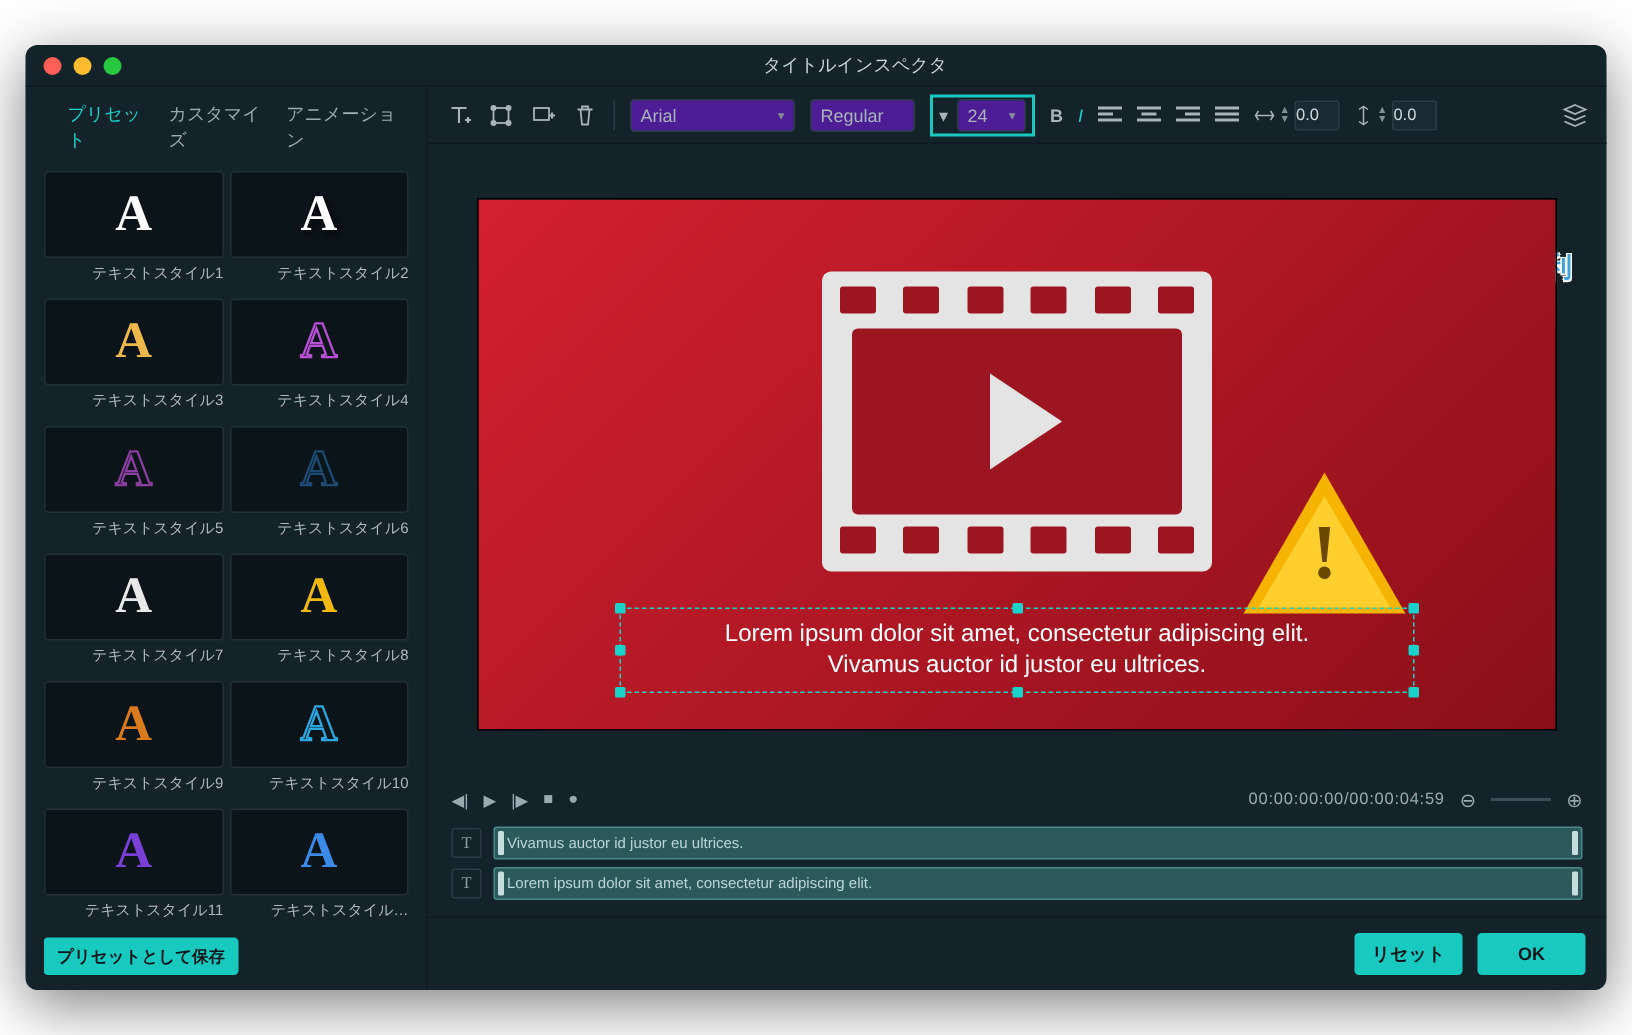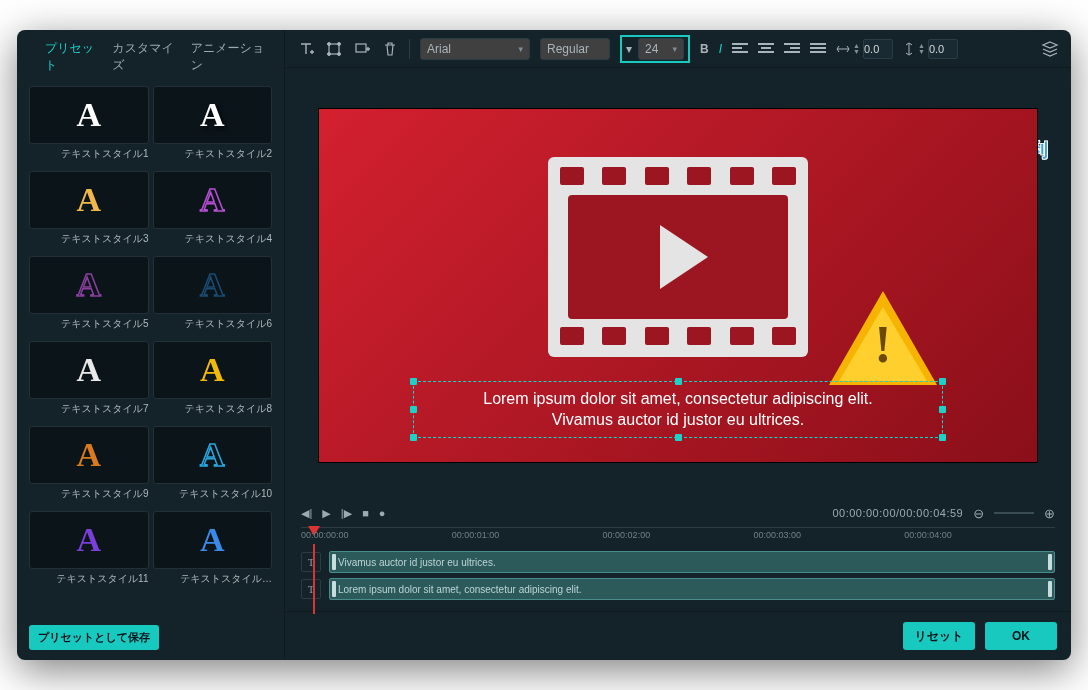--- a/index.html
+++ b/index.html
@@ -17,21 +17,21 @@
 .tab.active { color: #17d3c9; margin-left: 12px; }
 .styles { flex: 1; overflow: auto; display: grid; grid-template-columns: 1fr 1fr; gap: 4px 4px; padding: 6px 12px; align-content: start; }
 .style-card { background: #0b1419; border: 1px solid #233038; border-radius: 3px; height: 58px; display: flex; align-items: center; justify-content: center; }
 .style-label { color: #aeb9bd; font-size: 10px; text-align: right; margin: 3px 0 6px; white-space: nowrap; overflow: hidden; text-overflow: ellipsis; }
 .style-A { font-family: "Times New Roman", serif; font-size: 34px; font-weight: 700; }
 .save-preset { margin: 6px 12px 10px; align-self: flex-start; background: #18c9bf; color: #0b1419; border: none; font-size: 11px; padding: 5px 9px; border-radius: 3px; cursor: pointer; font-weight: 600; }
 .right { flex: 1; display: flex; flex-direction: column; min-width: 0; }
 .toolbar { height: 38px; border-bottom: 1px solid #0e1a20; display: flex; align-items: center; gap: 10px; padding: 0 12px; color: #a8b4b9; font-size: 12px; }
 .tb-ico { width: 18px; height: 18px; display: flex; align-items: center; justify-content: center; cursor: pointer; }
 .tb-ico svg { stroke: #a8b4b9; fill: none; }
-.sel { display: flex; align-items: center; gap: 6px; background: #404040; border: 1px solid #2a3c44; border-radius: 3px; padding: 2px 6px; height: 22px; cursor: pointer; }
+.sel { display: flex; align-items: center; gap: 6px; background: #4c1d95; border: 1px solid #2a3c44; border-radius: 3px; padding: 2px 6px; height: 22px; cursor: pointer; }
 .sel .chev { font-size: 9px; color: #7f8f95; }
 .size-box { border: 2px solid #18c9bf; padding: 2px 4px; display: flex; gap: 6px; align-items: center; height: 28px; }
 .bold { font-weight: 700; cursor: pointer; } .ital { font-style: italic; cursor: pointer; color:#17d3c9; }
 .align { width: 16px; height: 12px; display: flex; flex-direction: column; gap: 2px; cursor: pointer; }
 .align span { height: 2px; background: #a8b4b9; }
 .spin { display: flex; align-items: center; gap: 3px; }
 .spin .updn { display: flex; flex-direction: column; font-size: 7px; color: #7f8f95; line-height: 6px; cursor: pointer; }
 .spin input { width: 30px; background: #1a2a32; border: 1px solid #2a3c44; color: #cfd8dc; font-size: 11px; text-align: left; height: 20px; border-radius: 2px; }
 .layers-ico { margin-left: auto; cursor: pointer; }
 .preview-wrap { flex: 1; display: flex; align-items: center; justify-content: center; padding: 4px 14px 0; position: relative; }
@@ -71,20 +71,28 @@
 .footer { border-top: 1px solid #0e1a20; padding: 10px 14px; display: flex; justify-content: flex-end; gap: 10px; }
 .btn { min-width: 72px; height: 28px; border-radius: 3px; border: none; cursor: pointer; font-size: 12px; font-weight: 600; }
 .btn-reset { background: #18c9bf; color: #0b1419; }
 .btn-ok { background: #18c9bf; color: #0b1419; }
 </style>
 </head>
 <body>
 
 <div class="window">
 
+  <div class="titlebar">
+    <div class="traffic">
+      <span class="tl-red"></span>
+      <span class="tl-yel"></span>
+      <span class="tl-grn"></span>
+    </div>
+    <div class="title">タイトルインスペクタ</div>
+  </div>
 
   <div class="body">
 
     <div class="left">
       <div class="tabs">
         <div class="tab active">プリセット</div>
         <div class="tab">カスタマイズ</div>
         <div class="tab">アニメーション</div>
       </div>
       <div class="styles" id="styles-grid">
@@ -302,38 +310,20 @@
         <span class="pb-btn">|▶</span>
         <span class="pb-btn">■</span>
         <span class="pb-btn">●</span>
         <span class="pb-time">00:00:00:00/00:00:04:59</span>
         <span class="zoom">⊖</span>
         <span style="width:40px;height:2px;background:#3a4c54"></span>
         <span class="zoom">⊕</span>
       </div>
 
       <div class="timeline">
-        <div class="ruler" id="ruler">
-          <div class="playhead"></div>
-        <div class="tick">
-              <span>00:00:00:00</span>
-            </div>
-            <div class="tick">
-              <span>00:00:01:00</span>
-            </div>
-            <div class="tick">
-              <span>00:00:02:00</span>
-            </div>
-            <div class="tick">
-              <span>00:00:03:00</span>
-            </div>
-            <div class="tick">
-              <span>00:00:04:00</span>
-            </div>
-          </div>
         <div id="tracks">
             <div class="track">
               <div class="t-ico">T</div>
               <div class="clip">
                 <span class="bar bl"></span>
                 <span>Vivamus auctor id justor eu ultrices.</span>
                 <span class="bar br"></span>
               </div>
             </div>
             <div class="track">

